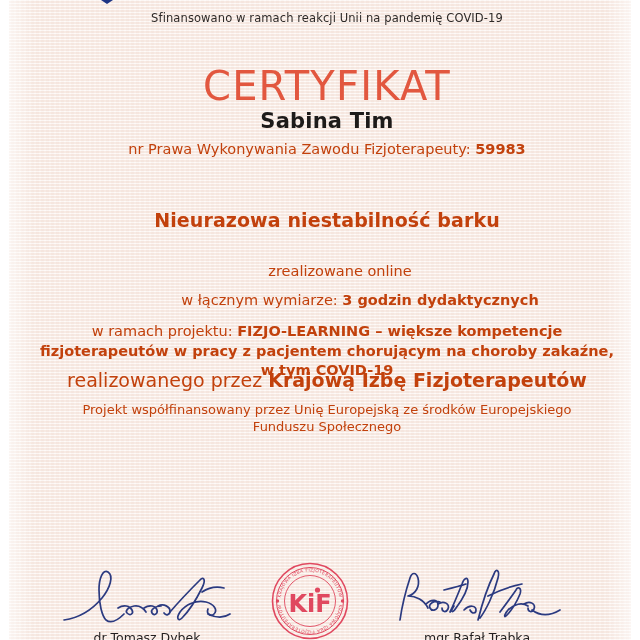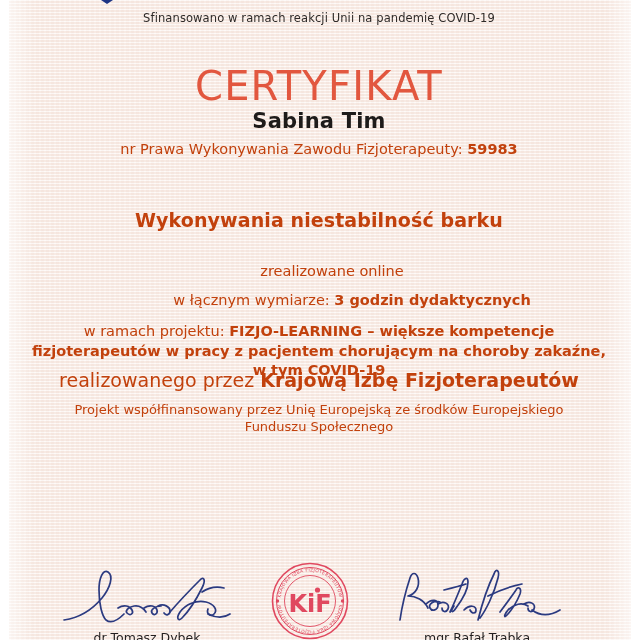--- a/index.html
+++ b/index.html
@@ -65,21 +65,21 @@
     left: 86px;
     top: -16px;
     width: 42px;
     height: 22px;
     z-index: 3;
   }
 
   
   .content {
     position: absolute;
-    left: 8px;
+    left: 16px;
     top: 0;
     width: 622px;
     height: 556px;
     z-index: 2;
   }
 
   .line {
     position: absolute;
     width: 100%;
     text-align: center;
@@ -223,21 +223,21 @@
     <div class="line cert-title">CERTYFIKAT</div>
 
     <div class="line recipient-name">Sabina Tim</div>
 
     <div class="line license-line">
       <span>nr Prawa Wykonywania Zawodu Fizjoterapeuty:</span>
       <b>59983</b>
     </div>
 
 
-    <div class="line course-title">Wykonywania niestabilność barku</div>
+    <div class="line course-title">Nieurazowa niestabilność barku</div>
 
     <div class="line mode-line">zrealizowane online</div>
 
     <div class="line hours-line">
       <span>w łącznym wymiarze:</span>
       <b>3 godzin dydaktycznych</b>
     </div>
 
     <div class="line project-block">
       <span>w ramach projektu:</span>

